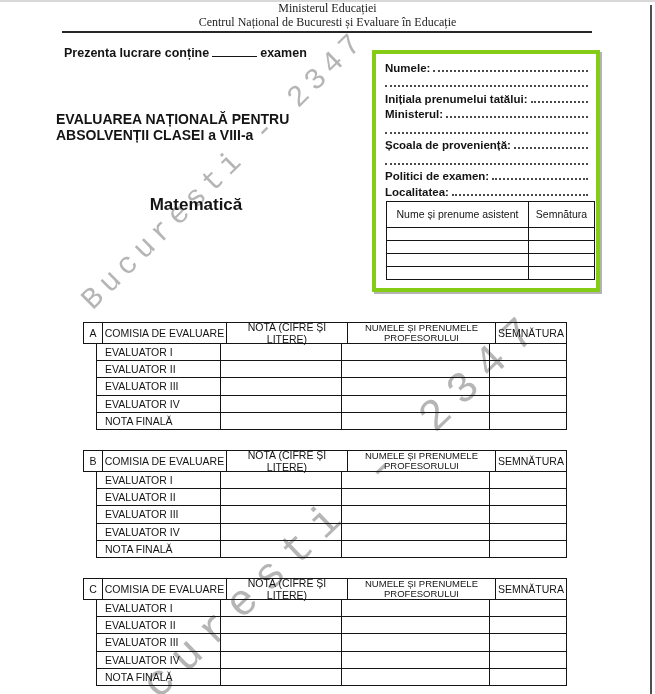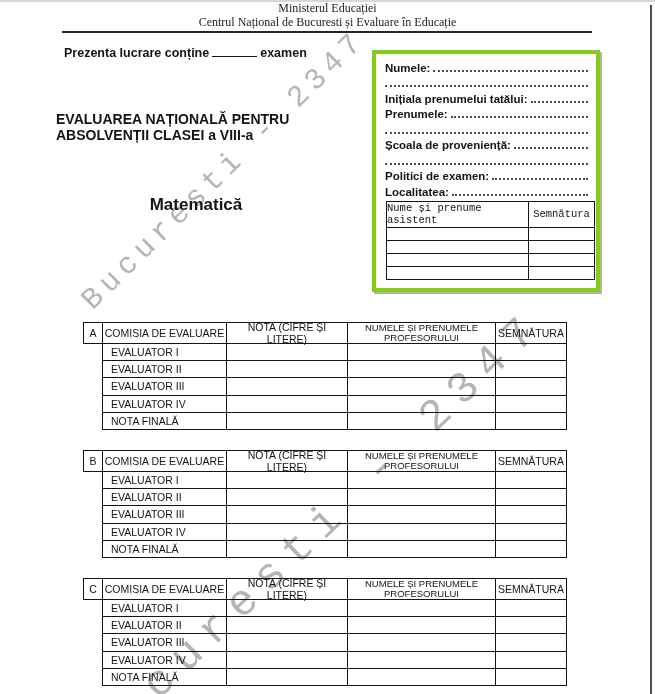--- a/index.html
+++ b/index.html
@@ -42,37 +42,37 @@
   
   .ibox { position:absolute; left:372px; top:36px; width:228px; height:242px;
     border:4px solid #84cc16; box-shadow:2px 2px 0 #b3b3b3; padding:5px 8px 0 9px; background:transparent;margin-top:14px; }
   .irow { height:15.5px; display:flex; align-items:flex-end; }
   .ilabel { font-size:11.5px; font-weight:bold; white-space:nowrap; line-height:13px; }
   .idots { flex:1 1 auto; border-bottom:2px dotted #4a4a4a; margin:0 0 3px 3px; min-width:8px; }
   .idots.full { margin-left:0; }
 
   
   .atable { margin:2px 0 0 1px; width:209px; font-size:10.5px; }
-  .ahead { display:flex; height:27px; border:1.5px solid #141414;font-family:Liberation Mono, monospace; }
+  .ahead { display:flex; height:27px; border:1.5px solid #141414; }
   .ahead .ac1, .arow .ac1 { width:142px; border-right:1.5px solid #141414; display:flex; align-items:center; justify-content:center; }
   .ahead .ac2, .arow .ac2 { flex:1; display:flex; align-items:center; justify-content:center; }
   .arow { display:flex; height:13px; border:1.5px solid #141414; border-top:none; }
 
   
   .gtable { position:absolute; left:83px; width:484px; font-size:10.5px; }
   .t-a { top:322px; } .t-b { top:450px; } .t-c { top:578px; }
   .ghead { display:flex; height:22px; border:1.5px solid #141414; }
   .gh { display:flex; align-items:center; justify-content:center; text-align:center; border-right:1.5px solid #141414; }
   .gh:last-child { border-right:none; }
   .gh.letter { width:19px; }
   .gh.c-comisia { width:124px; }
   .gh.c-nota { width:121px; }
   .gh.c-numele { width:148px; flex-direction:column; font-size:9.5px; line-height:10px; }
   .gh.c-semn { flex:1; }
-  .gbody { margin-left:19px; }
+  .gbody { margin-left:13px; }
   .grow { display:flex; height:17.2px; border:1.5px solid #141414; border-top:none; }
   .grow .rc { border-right:1.5px solid #141414; }
   .grow .rc:last-child { border-right:none; }
   .rc.rc1 { width:124px; display:flex; align-items:center; padding-left:8px; }
   .rc.rc2 { width:121px; }
   .rc.rc3 { width:148px; }
   .rc.rc4 { flex:1; }
 </style>
 </head>
 <body>
@@ -106,21 +106,21 @@
           <span class="idots"></span>
       </div>
       <div class="irow">
           <span class="idots full"></span>
         </div>
       <div class="irow">
         <span class="ilabel">Inițiala prenumelui tatălui:</span>
           <span class="idots"></span>
       </div>
       <div class="irow">
-        <span class="ilabel">Prenumele:</span>
+        <span class="ilabel">Ministerul:</span>
           <span class="idots"></span>
       </div>
       <div class="irow">
           <span class="idots full"></span>
         </div>
       <div class="irow">
         <span class="ilabel">Școala de proveniență:</span>
           <span class="idots"></span>
       </div>
       <div class="irow">

